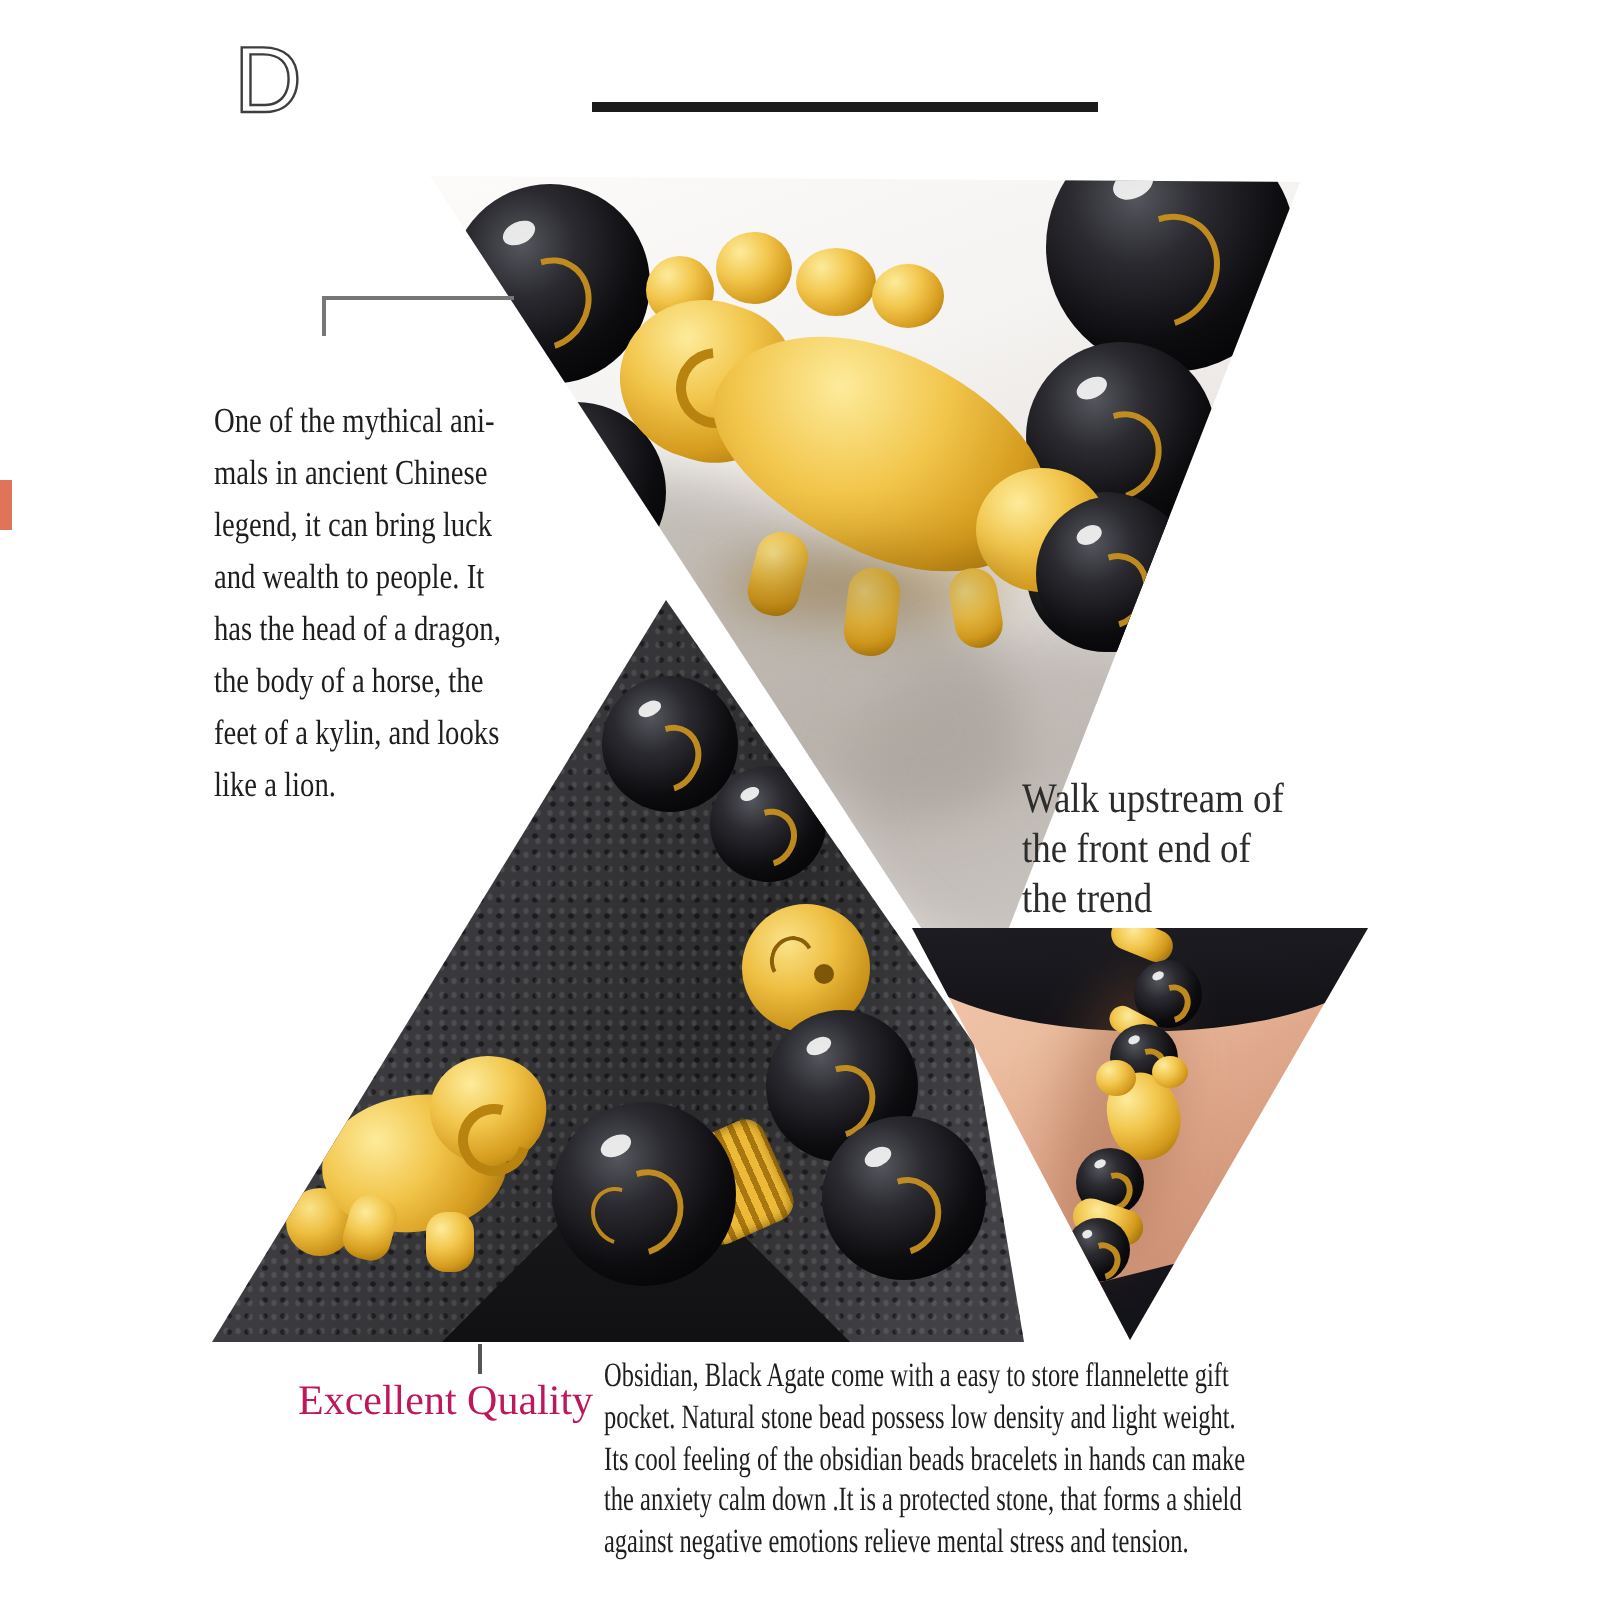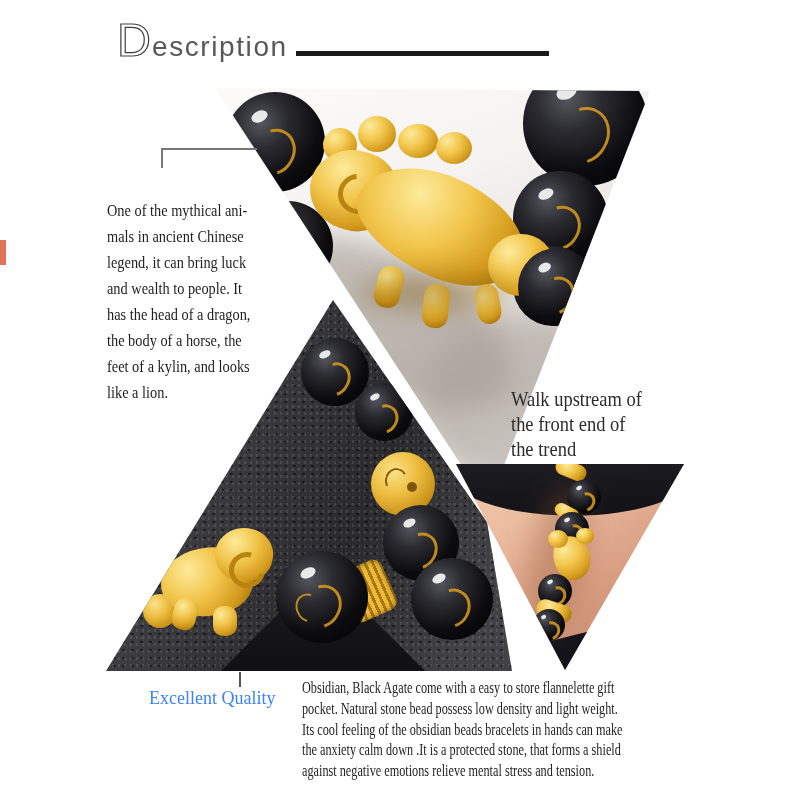--- a/index.html
+++ b/index.html
@@ -15,21 +15,21 @@
   }
   .desc-rest{font-family:"Liberation Sans",sans-serif;font-weight:400;font-size:28px;line-height:1;
              color:#585858;letter-spacing:1.6px;}
   #hdr-line{position:absolute;left:296px;top:51px;width:253px;height:4.5px;background:#1b1b1b;z-index:9;}
   
   .serif-block{position:absolute;color:#1e1e1e;transform-origin:0 0;white-space:pre-line;z-index:8;}
   #wealth-title{left:108px;top:166px;font-size:24px;color:#161616;}
   #wealth-body{left:107px;top:197px;font-size:17.5px;line-height:26px;transform:scaleX(.82);}
   #walk-bar{left:495px;top:388px;width:6px;height:25px;background:#e0745a;z-index:8;}
   #walk-text{left:511px;top:387px;font-size:21px;line-height:25px;color:#2c2c2c;transform:scaleX(.88);}
-  #eq-title{left:149px;top:688px;font-size:18px;color:#3b82f6;}
+  #eq-title{left:149px;top:688px;font-size:21px;color:#be185d;}
   #eq-body{left:302px;top:678px;font-size:17px;line-height:20.8px;width:620px;transform:scaleX(.72);}
   .bracket{background:#777;z-index:8;}
   
   .photo{position:absolute;overflow:hidden;}
   #photo-top{left:213px;top:86px;width:438px;height:422px;z-index:1;
      clip-path:polygon(2px 2px,437px 5px,275px 420px);}
   #photo-mid{left:98px;top:298px;width:418px;height:376px;z-index:2;
      clip-path:polygon(235px 2px,389px 224px,414px 373px,8px 373px);}
   #wrist-white{left:436px;top:448px;width:264px;height:240px;background:#fff;z-index:3;
      clip-path:polygon(4px 6px,260px 6px,126px 236px);}
@@ -61,21 +61,20 @@
      background:radial-gradient(circle at 35% 30%,#fbe38a,#edbd3f 40%,#c68e16 75%,#92640a);}
   .gpart{position:absolute;}
 </style>
 </head>
 <body>
 
 <div id="stage">
 
   <div id="hdr">
     <span class="desc-d">D</span>
-      <span class="desc-rest">escription</span>
   </div>
   <div id="hdr-line"></div>
 
   <div id="photo-top" class="photo">
     <div id="pt-bg" class="abs"></div>
     <div class="abs soft" style="left:40px;top:170px;width:270px;height:130px;background:rgba(140,130,120,.45);transform:rotate(28deg);"></div>
     <div class="abs soft" style="left:210px;top:230px;width:200px;height:170px;background:rgba(168,160,153,.5);"></div>
     <div class="bead" style="left:12px;top:6px;width:100px;height:100px;"></div>
     <div class="bead" style="left:30px;top:115px;width:90px;height:90px;"></div>
     <div class="bead" style="left:310px;top:-25px;width:125px;height:125px;"></div>

